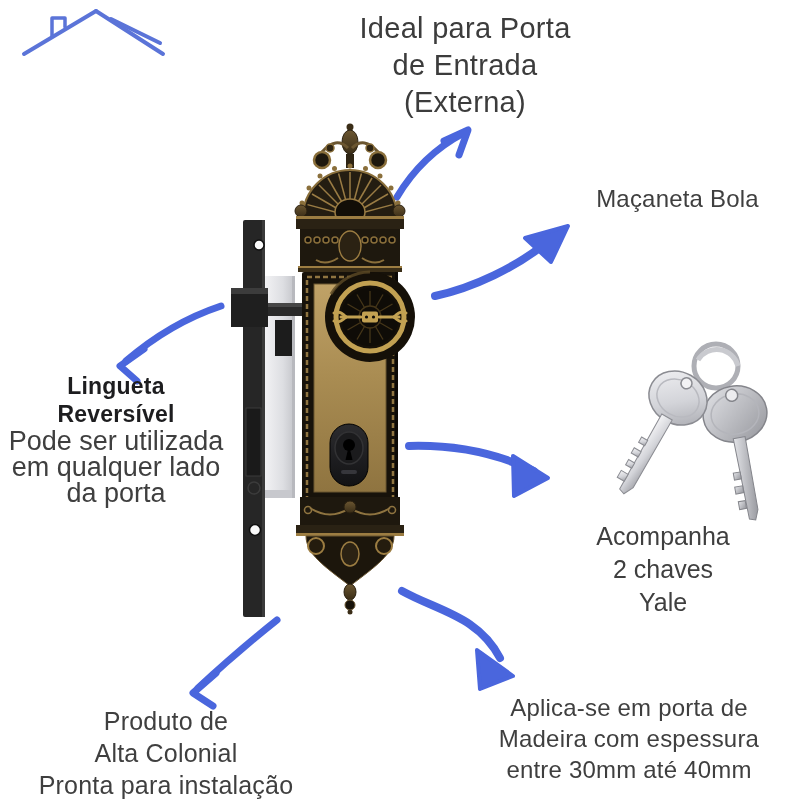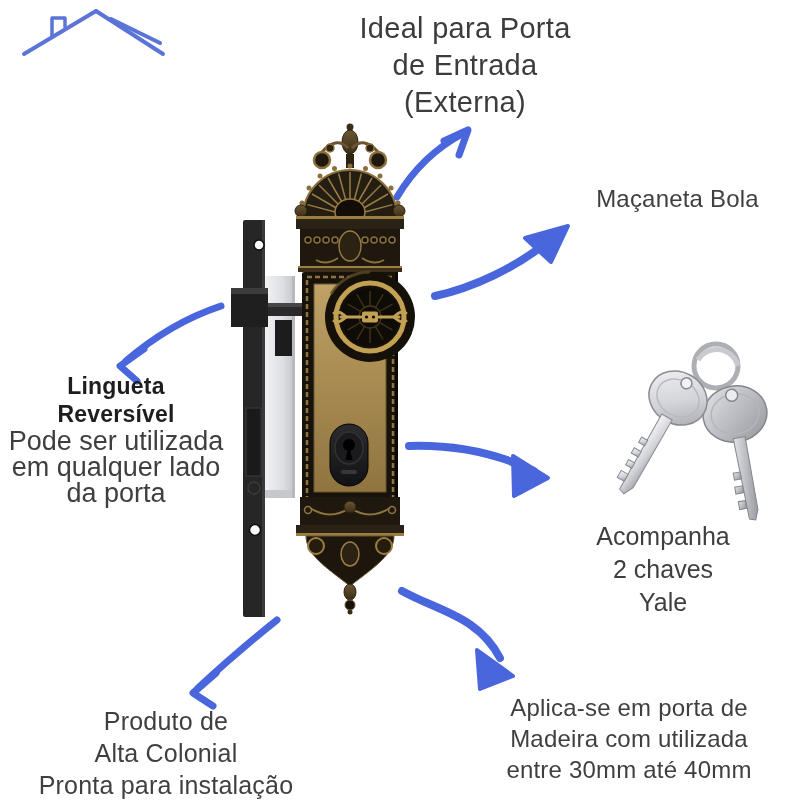--- a/index.html
+++ b/index.html
@@ -304,17 +304,17 @@
   </div>
 
   <div class="callout label-lg" style="left:0px;top:705px;width:332px;">
     <span class="line">Produto de</span>
     <span class="line">Alta Colonial</span>
     <span class="line">Pronta para instalação</span>
   </div>
 
   <div class="callout label-md" style="left:458px;top:692px;width:342px;line-height:31px;">
     <span class="line">Aplica-se em porta de</span>
-    <span class="line">Madeira com utilizada</span>
+    <span class="line">Madeira com espessura</span>
     <span class="line">entre 30mm até 40mm</span>
   </div>
 
 </div>
 
 </body></html>

